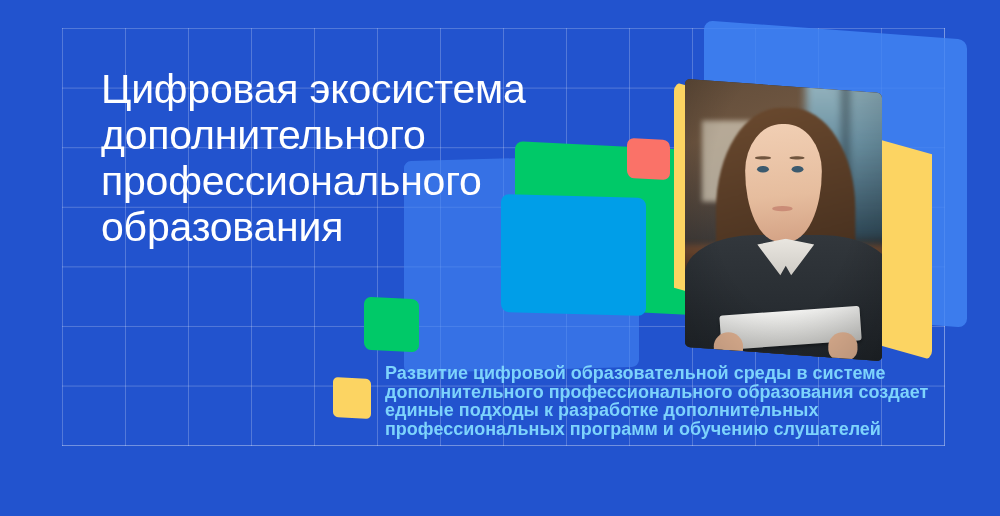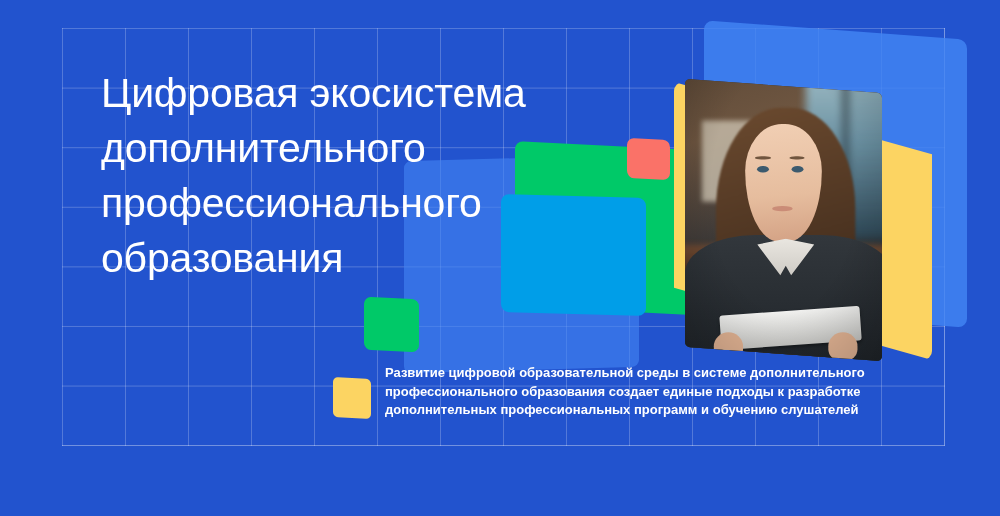--- a/index.html
+++ b/index.html
@@ -253,21 +253,21 @@
 
   
   .headline {
     position: absolute;
     left: 101px;
     top: 66px;
     width: 570px;
     margin: 0;
     color: #ffffff;
     font-size: 41px;
-    line-height: 55px;
+    line-height: 46px;
     font-weight: 400;
     letter-spacing: -0.2px;
   }
 
   .cta-button {
     position: absolute;
     left: 68px;
     top: 377px;
     width: 229px;
     height: 49px;
@@ -281,22 +281,22 @@
     letter-spacing: 0.1px;
     cursor: pointer;
   }
 
   .lead {
     position: absolute;
     left: 385px;
     top: 364px;
     width: 545px;
     margin: 0;
-    color: #ffffff;
-    font-size: 13px;
+    color: #7dd3fc;
+    font-size: 18px;
     line-height: 18.5px;
     font-weight: bold;
   }
 </style>
 </head>
 <body>
 
 <div class="hero">
 
   <div class="grid-layer"></div>

